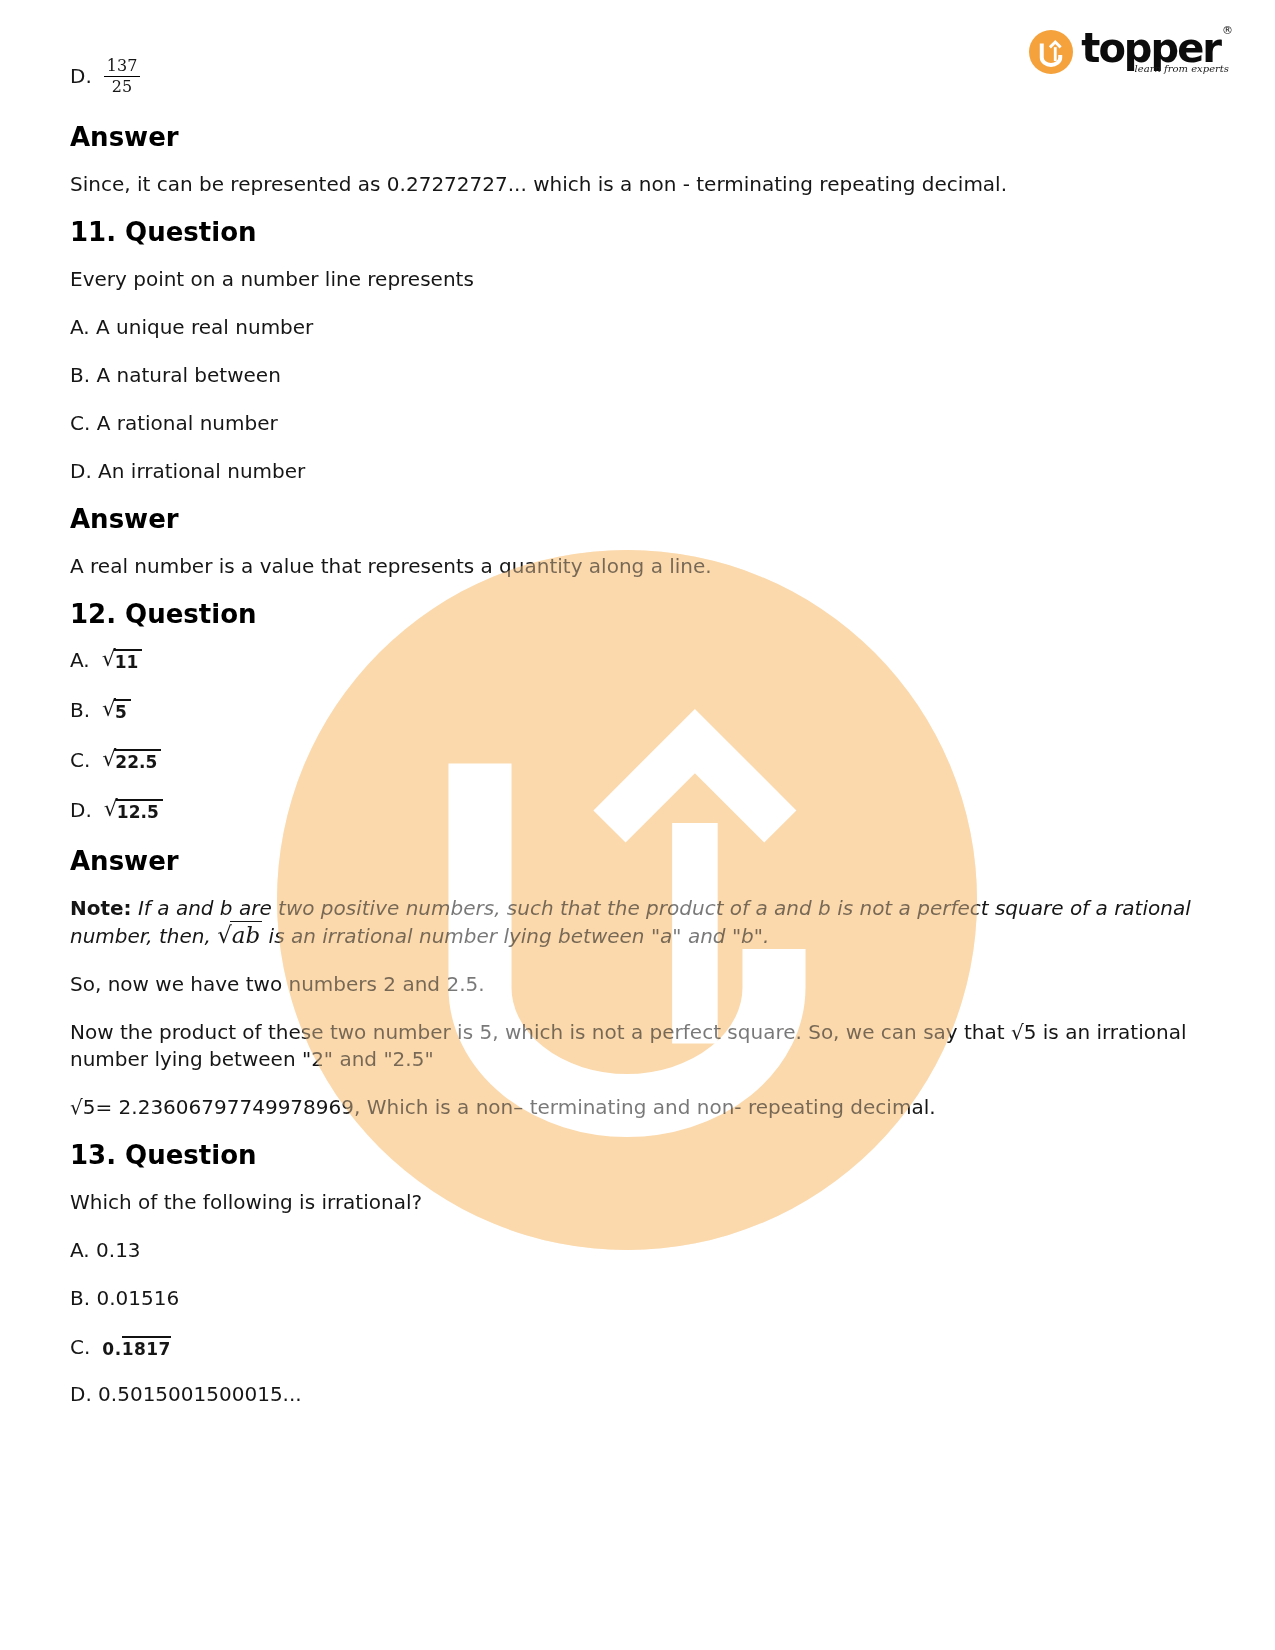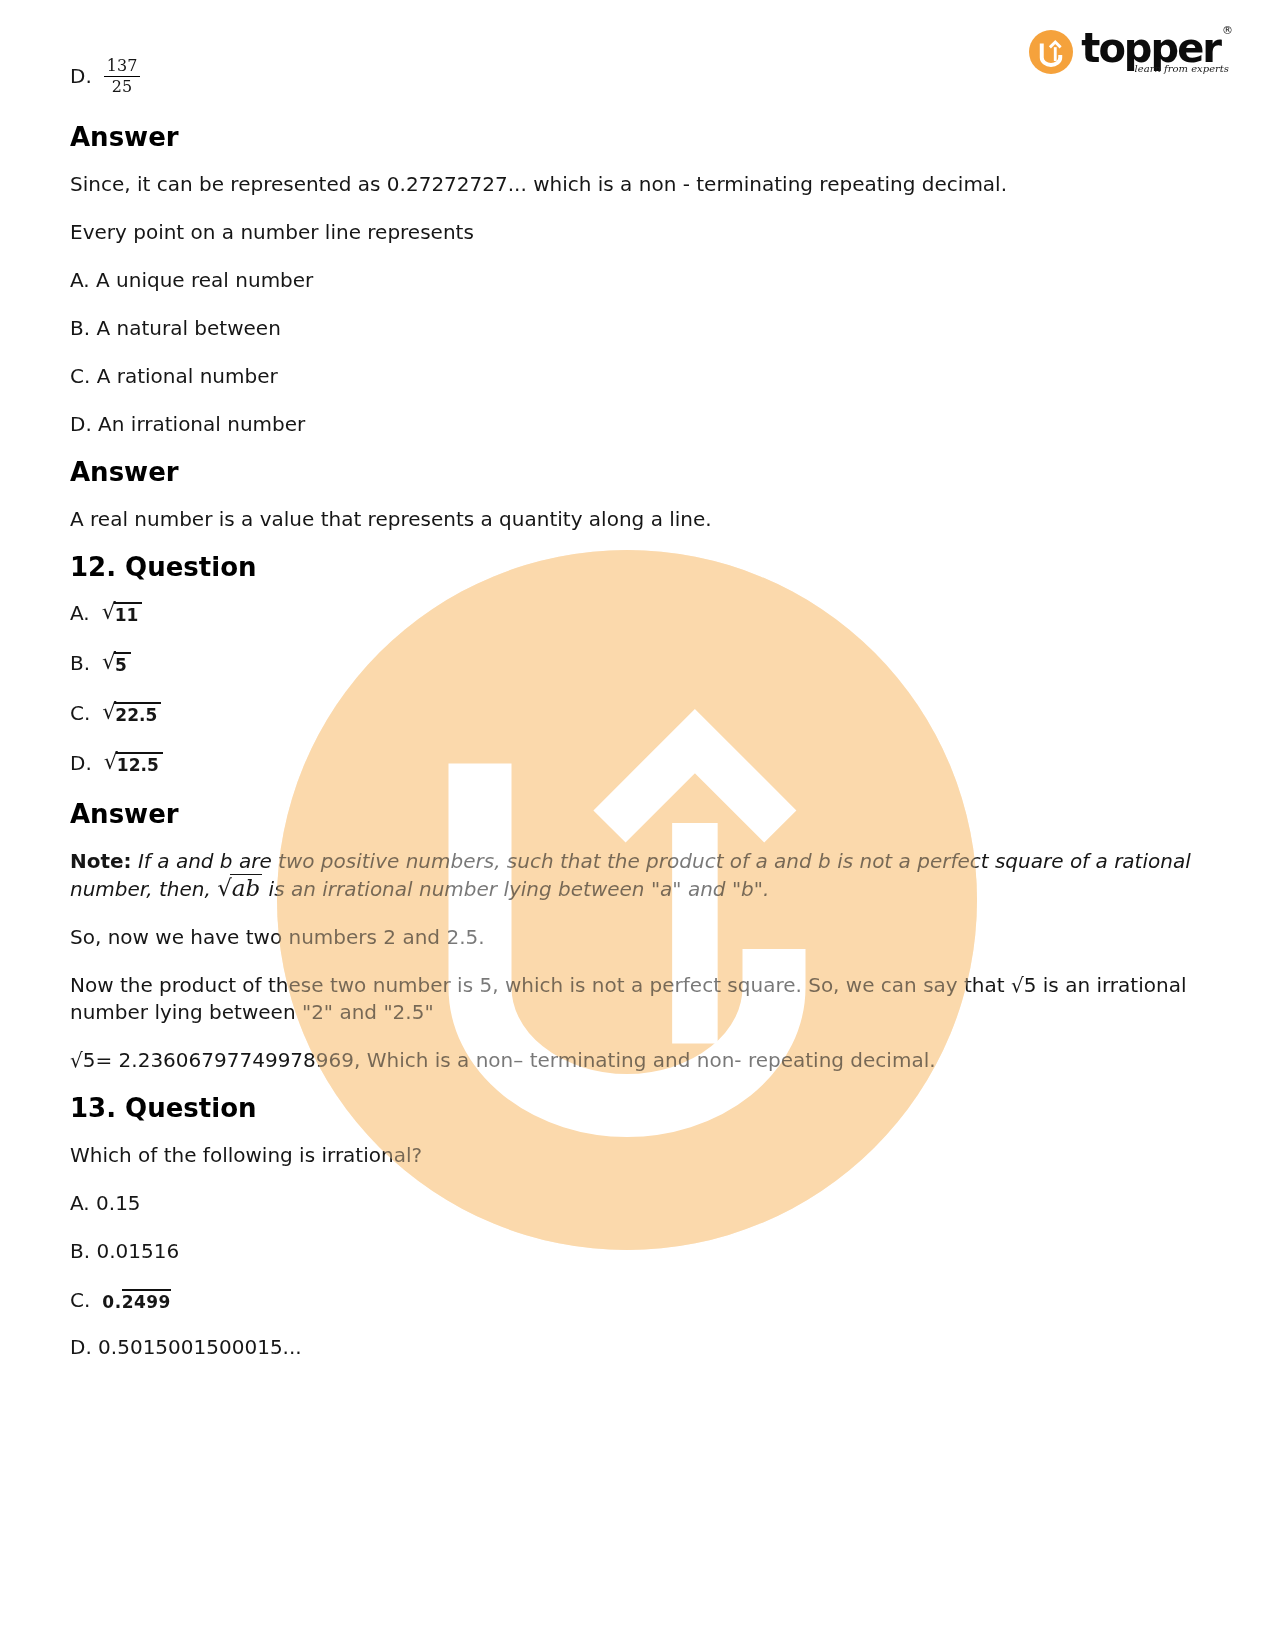--- a/index.html
+++ b/index.html
@@ -125,20 +125,21 @@
       <span class="opt-letter">D.</span>
       <span class="frac">
         <span class="num">137</span>
         <span class="den">25</span>
       </span>
     </div>
 
     <h3 class="head">Answer</h3>
     <p class="body">Since, it can be represented as 0.27272727... which is a non - terminating repeating decimal.</p>
 
+    <h3 class="head">11. Question</h3>
     <p class="body">Every point on a number line represents</p>
     <p class="body">A. A unique real number</p>
     <p class="body">B. A natural between</p>
     <p class="body">C. A rational number</p>
     <p class="body">D. An irrational number</p>
     <h3 class="head">Answer</h3>
     <p class="body">A real number is a value that represents a quantity along a line.</p>
 
     <h3 class="head">12. Question</h3>
 
@@ -174,25 +175,25 @@
     <h3 class="head">Answer</h3>
 
     <p class="body note-p"><span class="note-label">Note:</span><span> If a and b are two positive numbers, such that the product of a and b is not a perfect square of a rational number, then, </span><span class="math-ab"><span class="math-sign">√</span><span class="math-rad">ab</span></span><span> is an irrational number lying between "a" and "b".</span></p>
 
     <p class="body">So, now we have two numbers 2 and 2.5.</p>
     <p class="body">Now the product of these two number is 5, which is not a perfect square. So, we can say that √5 is an irrational number lying between "2" and "2.5"</p>
     <p class="body">√5= 2.23606797749978969, Which is a non– terminating and non- repeating decimal.</p>
 
     <h3 class="head">13. Question</h3>
     <p class="body">Which of the following is irrational?</p>
-    <p class="body">A. 0.15</p>
+    <p class="body">A. 0.13</p>
     <p class="body">B. 0.01516</p>
     <div class="dec-row row">
       <span class="opt-letter">C.</span>
-      <span class="dec"><span>0.</span><span class="overbar">2499</span></span>
+      <span class="dec"><span>0.</span><span class="overbar">1817</span></span>
     </div>
     <p class="body">D. 0.5015001500015...</p>
 
   </div>
 
   <div class="watermark wm-tint">
     <svg viewBox="0 0 200 200" width="700" height="700">
       <circle cx="100" cy="100" r="100" fill="#FBD9AC"></circle>
       <g stroke="#ffffff" fill="none">
         <path d="M58,61 V125 A42,33.7 0 0 0 142,125 V114" stroke-width="18"></path>

